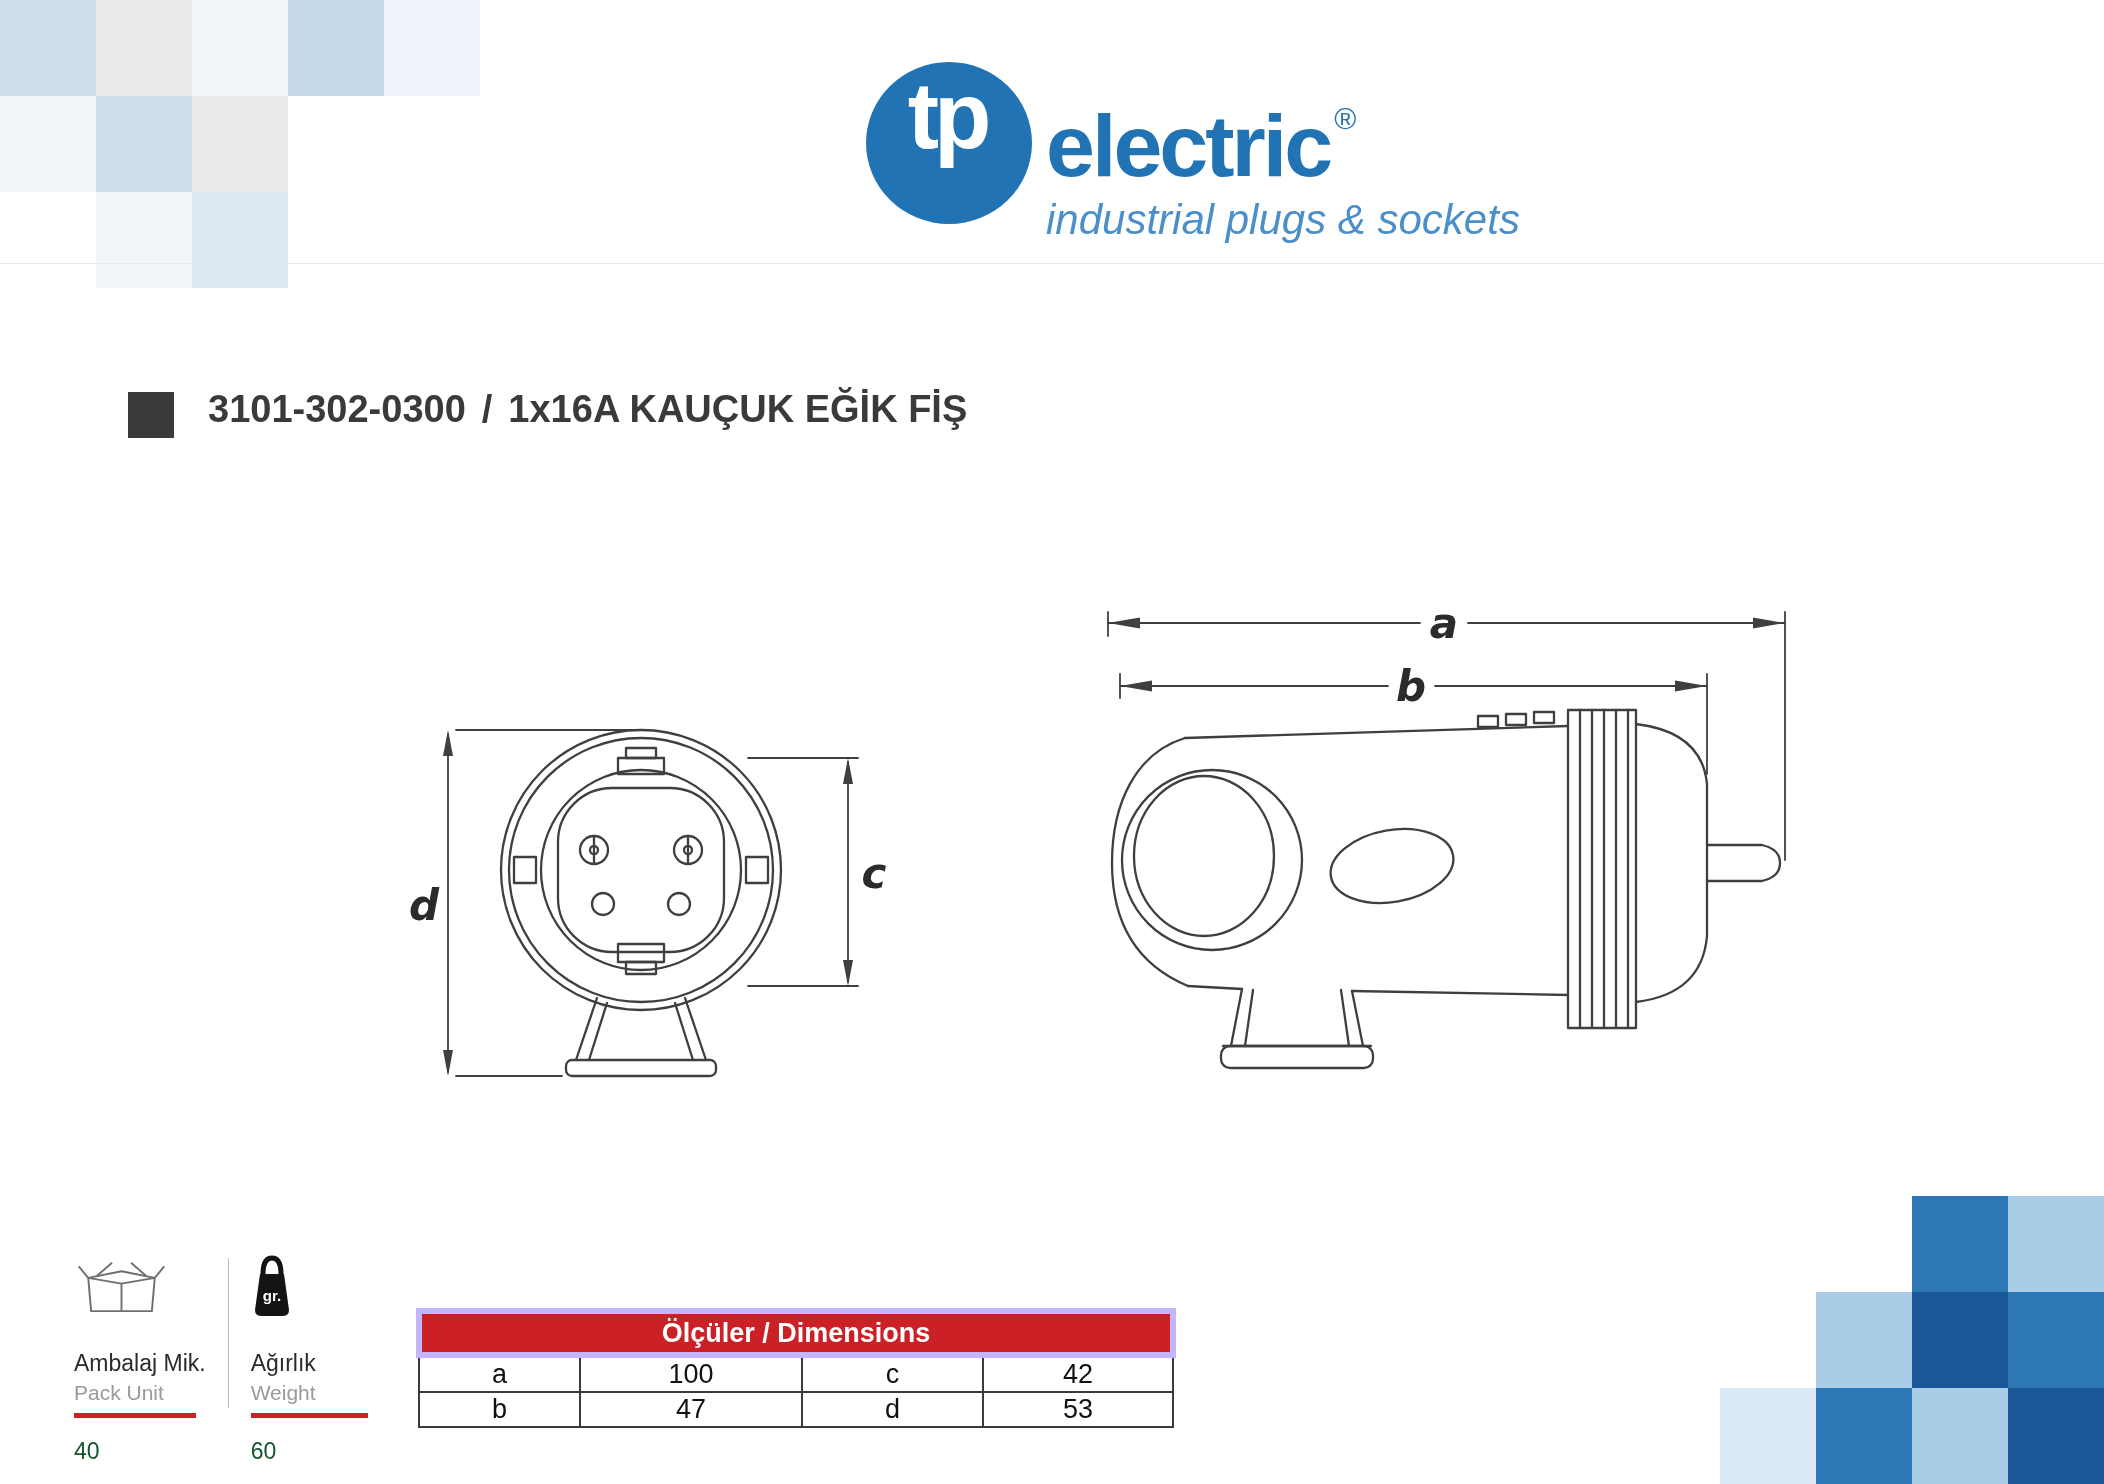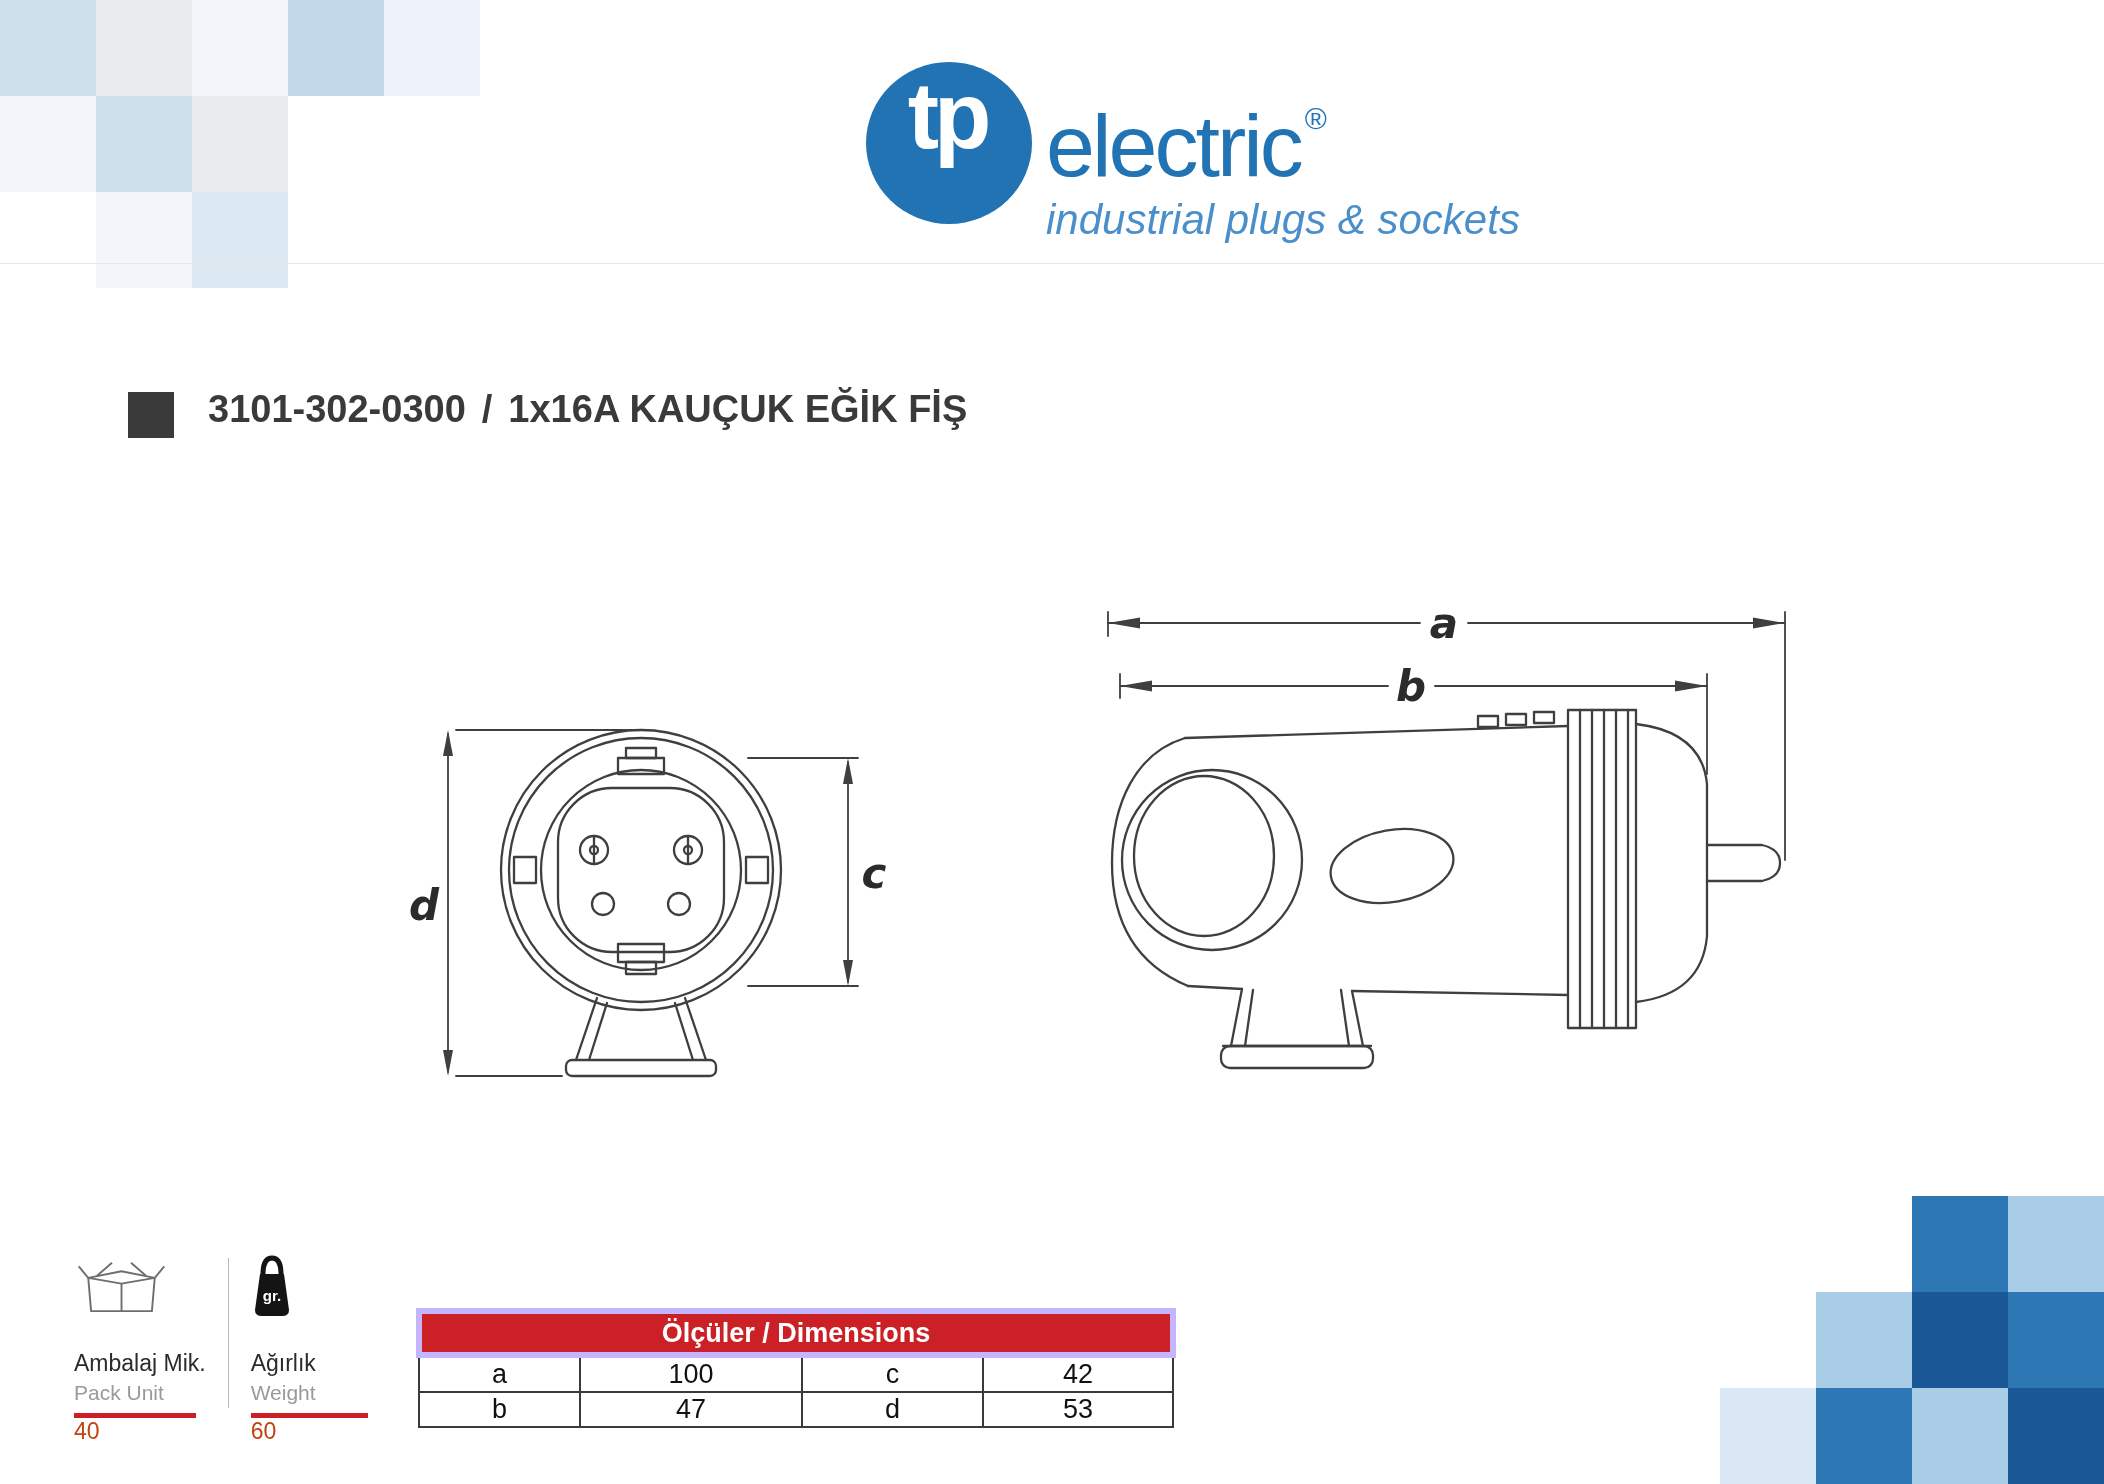--- a/index.html
+++ b/index.html
@@ -13,21 +13,21 @@
 
   
   .logo { position:absolute; left:866px; top:62px; display:flex; gap:14px; }
   .logo-circle {
     width:162px; height:162px; border-radius:50%; background:#2173b4;
     color:#fff; font-weight:bold; font-size:94px; letter-spacing:-5px;
     display:flex; align-items:flex-start; justify-content:center; padding-right:4px;
   }
   .logo-right { padding-top:42px; }
   .logo-name-row { display:flex; align-items:flex-start; }
-  .logo-name { font-size:88px; font-weight:normal; color:#2173b4; letter-spacing:-3px; line-height:0.95;text-align:right; }
+  .logo-name { font-size:88px; font-weight:bold; color:#2173b4; letter-spacing:-3px; line-height:0.95;text-align:right; }
   .logo-reg { font-size:30px; color:#2173b4; margin-left:4px; margin-top:-2px; }
   .logo-tagline { font-size:42px; font-style:italic; color:#4a8fca; text-align:right; margin-top:8px; padding-right:34px; }
 
   
   .title-block { position:absolute; left:128px; top:390px; display:flex; align-items:flex-start; }
   .title-bullet { width:46px; height:46px; background:#3a3a3a; margin-top:2px; flex:0 0 auto; }
   .title-lines { margin-left:34px; font-weight:bold; font-size:38px; line-height:1.05; color:#3a3a3a; }
   .title-line1 { white-space:nowrap; }
   .t-sep { padding:0 16px; }
   .title-line2 { margin-top:14px; padding-left:352px; white-space:nowrap; }
@@ -48,21 +48,21 @@
 
   
   .packaging { position:absolute; left:74px; top:1254px; display:flex; gap:22px; }
   .pack-col { display:flex; flex-direction:column; }
   .icon-slot { height:72px; display:flex; }
   .lbl-tr { font-size:23px; color:#2b2b2b; margin-top:24px; }
   .lbl-en { font-size:21px; color:#9a9a9a; margin-top:4px; }
   .redbar { height:5px; background:#cb2026; margin-top:8px; }
   .redbar.pack { width:122px; }
   .redbar.weight { width:117px; }
-  .pack-val { font-size:23px; color:#c2410c; margin-top:0; }
+  .pack-val { font-size:23px; color:#14532d; margin-top:20px; }
   .vdiv { width:1px; background:#b8b8b8; height:150px; margin-top:4px; }
   .pkg-icon path, .pkg-icon line { stroke:#6e6e6e; stroke-width:2; fill:none; stroke-linejoin:round; }
   .kettle-handle { stroke:#141414; stroke-width:5; fill:none; }
   .kettle-body { fill:#141414; stroke:none; }
   .kettle-text { fill:#ffffff; font-size:15px; font-weight:bold; text-anchor:middle; font-family:"Liberation Sans", sans-serif; }
 
   
   .dims-table {
     position:absolute; left:416px; top:1308px; width:754px;
     border-collapse:collapse; table-layout:fixed; font-size:27px; color:#111;

